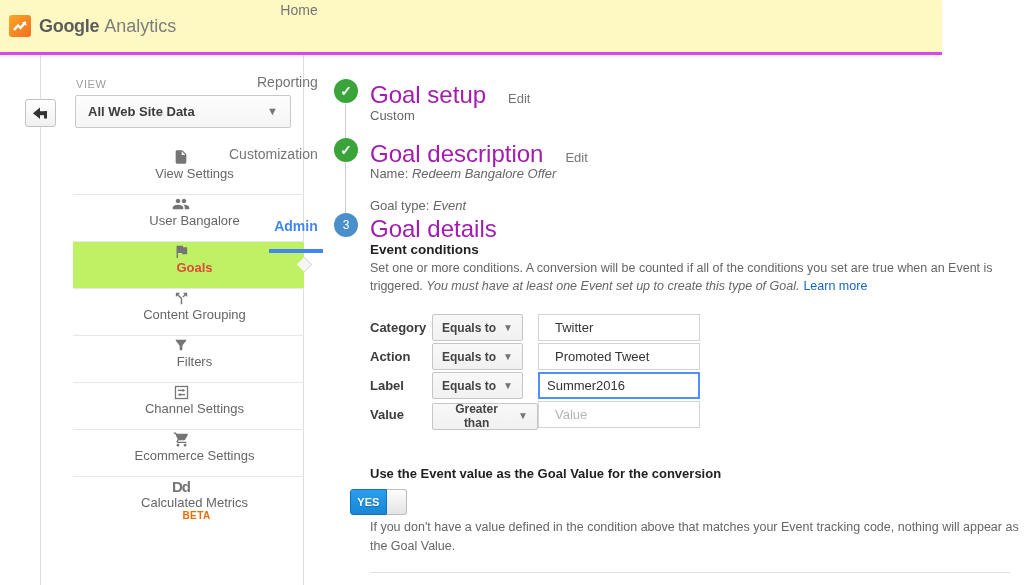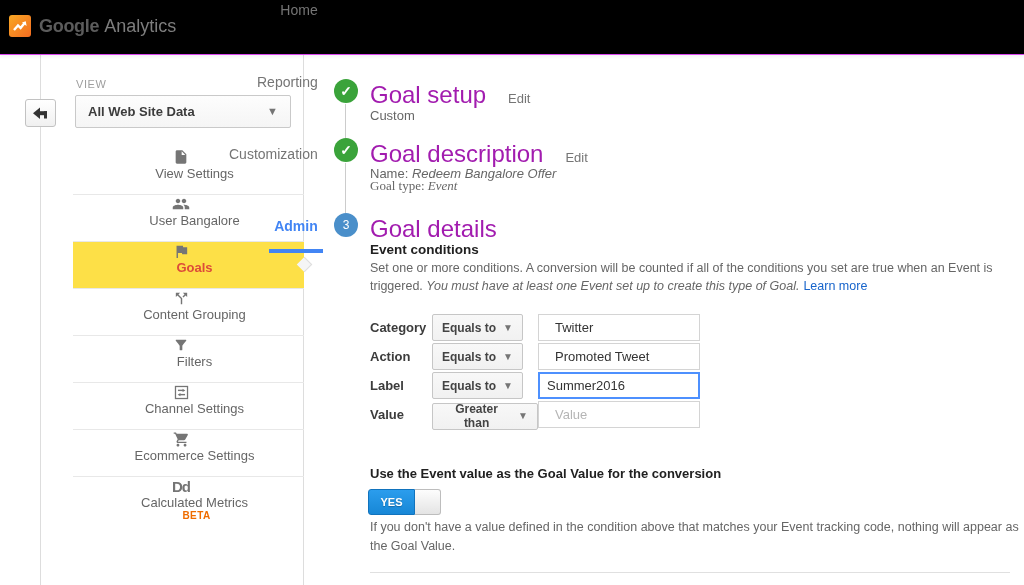--- a/index.html
+++ b/index.html
@@ -4,22 +4,22 @@
 <style>
   * { margin:0; padding:0; box-sizing:border-box; }
   html,body { background:#fff; }
   .app {
     position:relative; width:1024px; height:585px; overflow:hidden;
     background:#fff; font-family:"Liberation Sans", sans-serif;
   }
 
   
   .navbar {
-    position:absolute; top:0; left:0; width:1024px; height:55px;
-    background:#000000; border-bottom:1px solid #d946ef;
+    position:absolute; top:0; left:0; width:942px; height:55px;
+    background:#fef9c3; border-bottom:3px solid #d946ef;
     box-shadow:0 2px 3px rgba(0,0,0,0.05); z-index:10;
   }
   .brand { position:absolute; left:9px; top:15px; display:flex; align-items:center; cursor:pointer; }
   .brand-icon { width:22px; height:22px; border-radius:3px; background:linear-gradient(135deg,#f9a825,#f36c21); display:flex; align-items:center; justify-content:center; margin-right:8px; }
   .brand-google { font-size:18px; color:#5c5c5c; font-weight:bold; letter-spacing:-0.3px; }
   .brand-analytics { font-size:18px; color:#7d7d7d; margin-left:5px; font-weight:normal; }
   .nav { position:absolute; left:227px; top:0; height:55px; display:flex; align-items:flex-end; gap:52px;flex-direction:column; }
   .nav-item { font-size:14px; color:#757575; cursor:pointer; position:relative; padding:2px 2px; }
   .nav-item.active { color:#4285f4; font-weight:bold; }
   .nav-item.active::after {
@@ -45,21 +45,21 @@
   }
   .caret { color:#757575; font-size:11px; line-height:1; }
   .menu { position:absolute; left:73px; top:148px; width:231px; z-index:2; }
   .menu-item {
     position:relative; height:47px; display:flex; align-items:center;
     border-bottom:1px solid #e8e8e8; padding-left:12px; cursor:pointer;
     font-size:13px; color:#666;flex-direction:column;
   }
   .menu-item:nth-last-child(1) { border-bottom:none; }
   .menu-icon { width:18px; height:18px; margin-right:27px; flex:0 0 auto; display:flex; align-items:center; justify-content:center; }
-  .menu-item.active { background:#fde047; color:#dd4b39; font-weight:bold; }
+  .menu-item.active { background:#bef264; color:#dd4b39; font-weight:bold; }
   .menu-item.active .notch {
     position:absolute; right:-6px; top:50%; margin-top:-6px; width:11px; height:11px;
     background:#f5f5f5; border-top:1px solid #ddd; border-right:1px solid #ddd;
     transform:rotate(45deg); z-index:3;
   }
   .dd-glyph { font-size:15px; font-weight:bold; color:#757575; letter-spacing:-1px; }
   .beta-badge { color:#ef6c00; font-size:10px; font-weight:bold; margin-left:4px; letter-spacing:0.4px; }
   .section-header {
     position:absolute; left:73px; top:541px; width:231px; padding-left:9px;
     font-size:11px; font-weight:bold; color:#666; letter-spacing:0.3px;
@@ -99,21 +99,21 @@
   .operator-btn .caret { font-size:10px; }
   .cond-input {
     width:162px; height:27px; border:1px solid #d4d4d4; padding:0 16px;
     font-family:"Liberation Sans", sans-serif; font-size:13px; color:#333; outline:none; background:#fff;
   }
   .cond-input::placeholder { color:#b5b5b5; }
   .cond-input.focused { border:2px solid #4d90fe; padding:0 7px; }
 
   
   .gv-heading { position:absolute; left:370px; top:466px; font-size:13px; font-weight:bold; color:#212121; }
-  .toggle { position:absolute; left:368px; top:489px; width:73px; height:26px; display:flex; cursor:pointer; }
+  .toggle { position:absolute; left:350px; top:489px; width:57px; height:26px; display:flex; cursor:pointer; }
   .toggle-on {
     width:47px; background:linear-gradient(#2b9ded,#1787d6); border:1px solid #1173bd; border-radius:3px 0 0 3px;
     color:#fff; font-size:11px; font-weight:bold; display:flex; align-items:center; justify-content:center;
     text-shadow:0 1px 1px rgba(0,0,0,0.25);
   }
   .toggle-handle {
     width:26px; background:linear-gradient(#fdfdfd,#e4e4e4); border:1px solid #bdbdbd; border-left:none;
     border-radius:0 3px 3px 0;
   }
   .gv-note { position:absolute; left:370px; top:518px; width:652px; font-size:12.5px; color:#666; line-height:19px; }
@@ -250,21 +250,21 @@
 
   <div class="step-circle green" style="left:334px; top:138px;">✓</div>
   <div class="connector" style="top:163px; height:50px;"></div>
   <div class="step-head" style="left:370px; top:140px;">
     <span class="step-title">Goal description</span>
     <span class="edit-link">Edit</span>
   </div>
   <div class="sub-text" style="left:370px; top:166px;">
     <span>Name: </span><i>Redeem Bangalore Offer</i>
   </div>
-  <div class="sub-text" style="left:370px; top:178px;font-family:Liberation Serif, serif;">
+  <div class="sub-text" style="left:370px; top:198px;">
     <span>Goal type: </span><i>Event</i>
   </div>
 
   <div class="step-circle blue" style="left:334px; top:213px;">3</div>
   <div class="step-head" style="left:370px; top:215px;">
     <span class="step-title">Goal details</span>
   </div>
 
   <div class="ec-heading">Event conditions</div>
   <div class="ec-desc">

